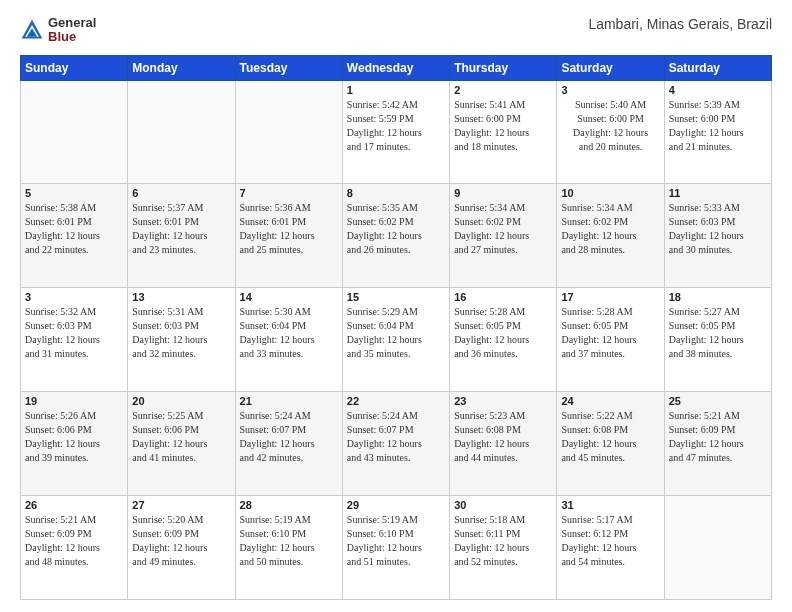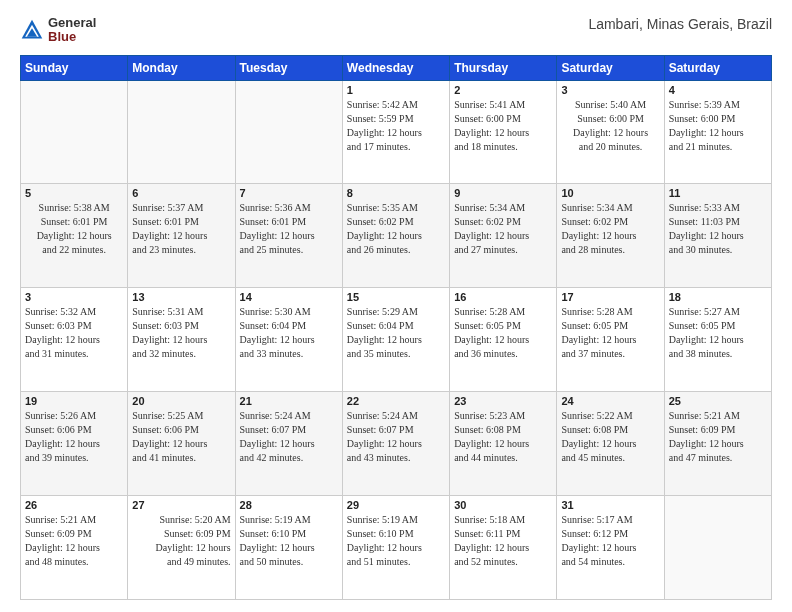--- a/index.html
+++ b/index.html
@@ -161,21 +161,21 @@
             <span class="day-number">4</span>
             <div class="day-info" style="white-space: pre-line;">Sunrise: 5:39 AM
 Sunset: 6:00 PM
 Daylight: 12 hours
 and 21 minutes.</div>
           </td>
         </tr>
         <tr class="row-alt">
           <td>
             <span class="day-number">5</span>
-            <div class="day-info" style="white-space: pre-line; text-align: center;">Sunrise: 5:38 AM
+            <div class="day-info" style="white-space: pre-line;">Sunrise: 5:38 AM
 Sunset: 6:01 PM
 Daylight: 12 hours
 and 22 minutes.</div>
           </td>
           <td>
             <span class="day-number">6</span>
             <div class="day-info" style="white-space: pre-line;">Sunrise: 5:37 AM
 Sunset: 6:01 PM
 Daylight: 12 hours
 and 23 minutes.</div>
@@ -204,21 +204,21 @@
           <td>
             <span class="day-number">10</span>
             <div class="day-info" style="white-space: pre-line;">Sunrise: 5:34 AM
 Sunset: 6:02 PM
 Daylight: 12 hours
 and 28 minutes.</div>
           </td>
           <td>
             <span class="day-number">11</span>
             <div class="day-info" style="white-space: pre-line;">Sunrise: 5:33 AM
-Sunset: 11:03 PM
+Sunset: 6:03 PM
 Daylight: 12 hours
 and 30 minutes.</div>
           </td>
         </tr>
         <tr>
           <td>
             <span class="day-number">3</span>
             <div class="day-info" style="white-space: pre-line;">Sunrise: 5:32 AM
 Sunset: 6:03 PM
 Daylight: 12 hours
@@ -321,21 +321,21 @@
         <tr>
           <td>
             <span class="day-number">26</span>
             <div class="day-info" style="white-space: pre-line;">Sunrise: 5:21 AM
 Sunset: 6:09 PM
 Daylight: 12 hours
 and 48 minutes.</div>
           </td>
           <td>
             <span class="day-number">27</span>
-            <div class="day-info" style="white-space: pre-line; text-align: right;">Sunrise: 5:20 AM
+            <div class="day-info" style="white-space: pre-line;">Sunrise: 5:20 AM
 Sunset: 6:09 PM
 Daylight: 12 hours
 and 49 minutes.</div>
           </td>
           <td>
             <span class="day-number">28</span>
             <div class="day-info" style="white-space: pre-line;">Sunrise: 5:19 AM
 Sunset: 6:10 PM
 Daylight: 12 hours
 and 50 minutes.</div>

